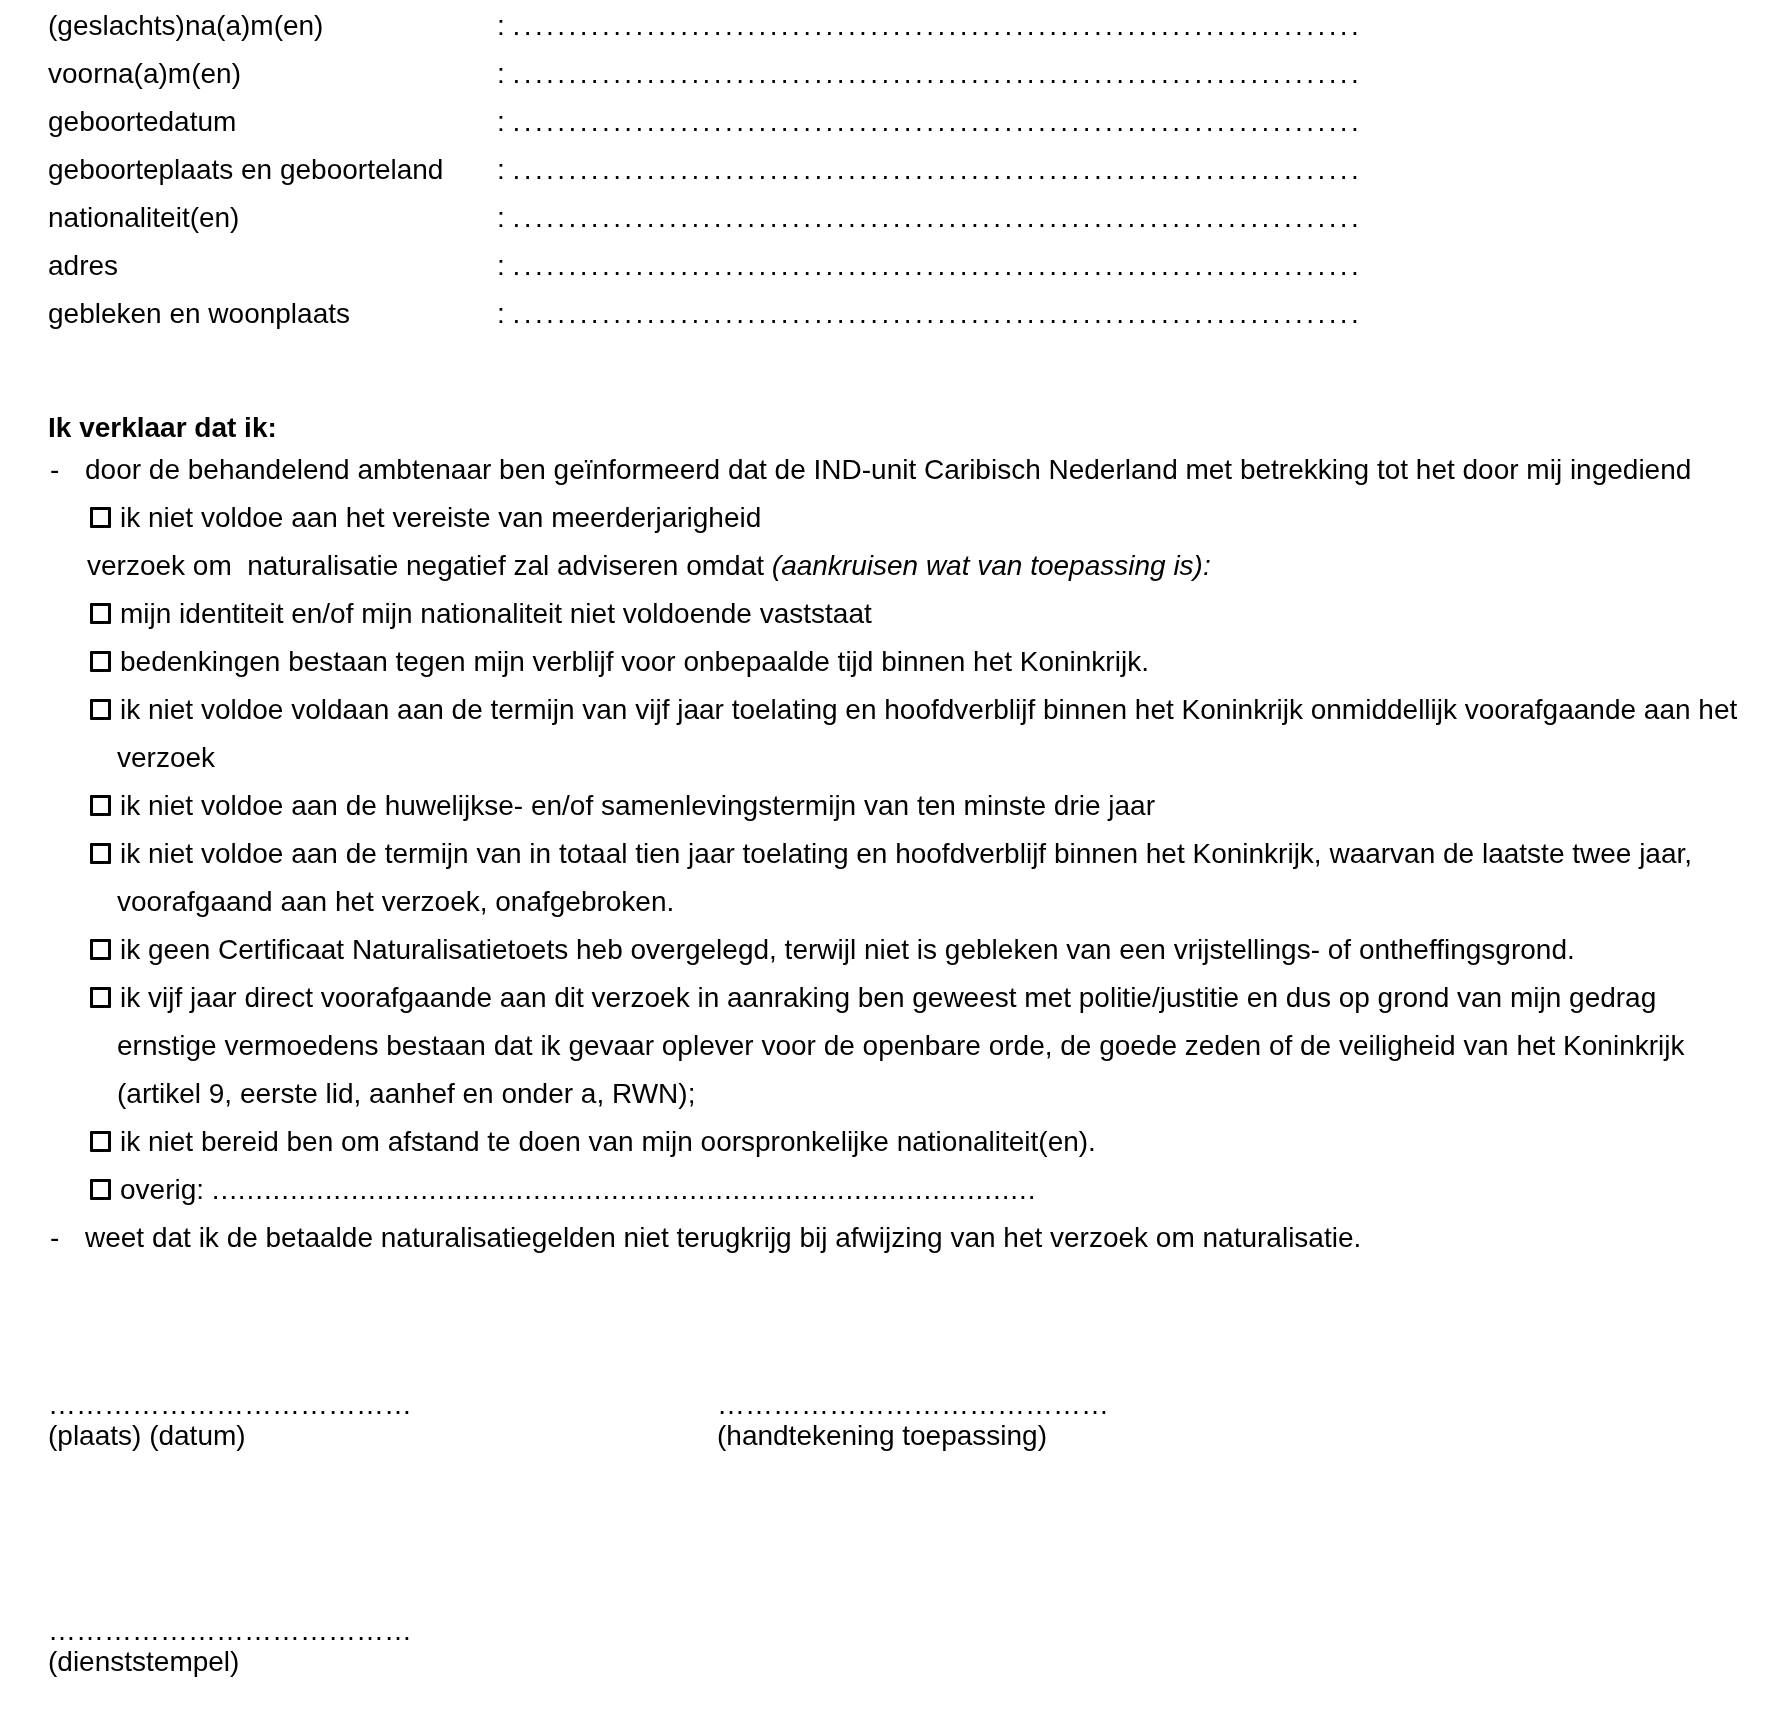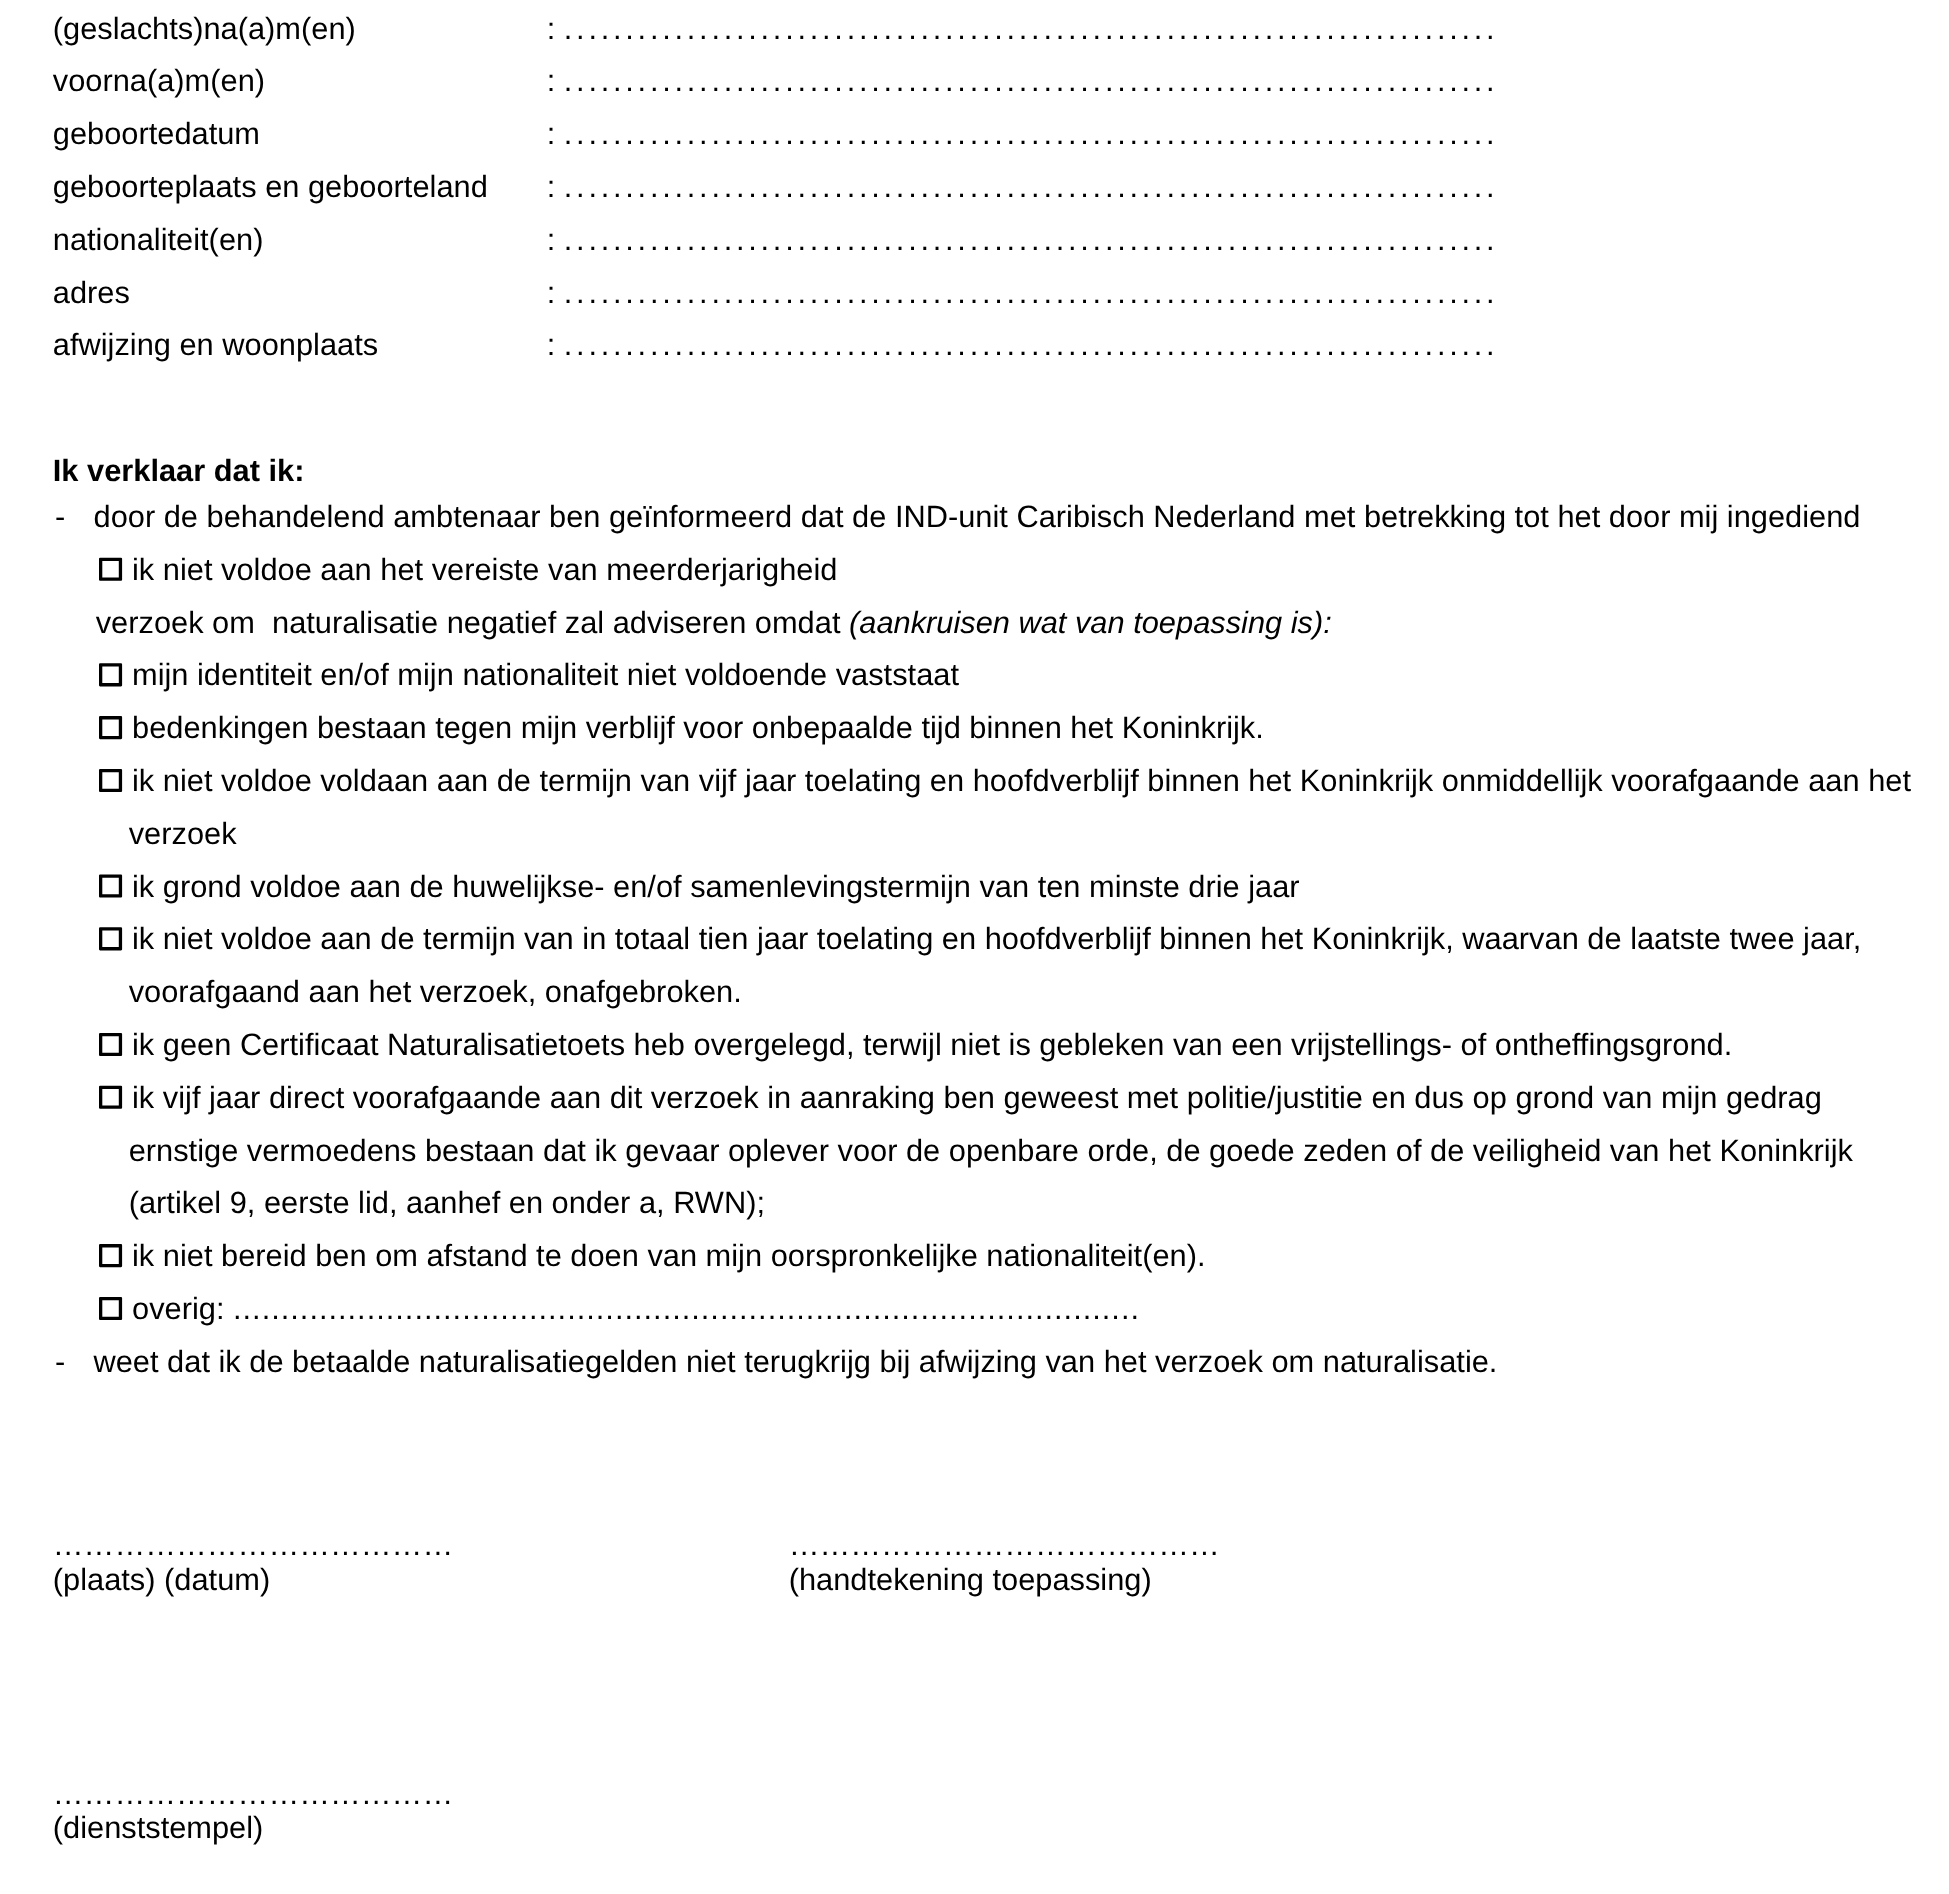--- a/index.html
+++ b/index.html
@@ -58,37 +58,37 @@
     </div>
     <div class="frow">
       <span class="flabel">nationaliteit(en)</span>
       <span class="fvalue"><span>: </span><span class="dots">............................................................................</span></span>
     </div>
     <div class="frow">
       <span class="flabel">adres</span>
       <span class="fvalue"><span>: </span><span class="dots">............................................................................</span></span>
     </div>
     <div class="frow">
-      <span class="flabel">afwijzing en woonplaats</span>
+      <span class="flabel">gebleken en woonplaats</span>
       <span class="fvalue"><span>: </span><span class="dots">............................................................................</span></span>
     </div>
   </section>
 
   <section class="decl">
     <div class="line intro">Ik verklaar dat ik:</div>
 
     <div class="line"><span class="bullet">-</span><span>door de behandelend ambtenaar ben geïnformeerd dat de IND-unit Caribisch Nederland met betrekking tot het door mij ingediend</span></div>
     <div class="line l-cb"><span class="cb"></span><span>ik niet voldoe aan het vereiste van meerderjarigheid</span></div>
 
     <div class="line l-cont1"><span>verzoek om  naturalisatie negatief zal adviseren omdat </span><em>(aankruisen wat van toepassing is):</em></div>
     <div class="line l-cb"><span class="cb"></span><span>mijn identiteit en/of mijn nationaliteit niet voldoende vaststaat</span></div>
     <div class="line l-cb"><span class="cb"></span><span>bedenkingen bestaan tegen mijn verblijf voor onbepaalde tijd binnen het Koninkrijk.</span></div>
     <div class="line l-cb"><span class="cb"></span><span>ik niet voldoe voldaan aan de termijn van vijf jaar toelating en hoofdverblijf binnen het Koninkrijk onmiddellijk voorafgaande aan het</span></div>
     <div class="line l-cont2">verzoek</div>
-    <div class="line l-cb"><span class="cb"></span><span>ik grond voldoe aan de huwelijkse- en/of samenlevingstermijn van ten minste drie jaar</span></div>
+    <div class="line l-cb"><span class="cb"></span><span>ik niet voldoe aan de huwelijkse- en/of samenlevingstermijn van ten minste drie jaar</span></div>
     <div class="line l-cb"><span class="cb"></span><span>ik niet voldoe aan de termijn van in totaal tien jaar toelating en hoofdverblijf binnen het Koninkrijk, waarvan de laatste twee jaar,</span></div>
     <div class="line l-cont2">voorafgaand aan het verzoek, onafgebroken.</div>
     <div class="line l-cb"><span class="cb"></span><span>ik geen Certificaat Naturalisatietoets heb overgelegd, terwijl niet is gebleken van een vrijstellings- of ontheffingsgrond.</span></div>
     <div class="line l-cb"><span class="cb"></span><span>ik vijf jaar direct voorafgaande aan dit verzoek in aanraking ben geweest met politie/justitie en dus op grond van mijn gedrag</span></div>
     <div class="line l-cont2">ernstige vermoedens bestaan dat ik gevaar oplever voor de openbare orde, de goede zeden of de veiligheid van het Koninkrijk</div>
     <div class="line l-cont2">(artikel 9, eerste lid, aanhef en onder a, RWN);</div>
     <div class="line l-cb"><span class="cb"></span><span>ik niet bereid ben om afstand te doen van mijn oorspronkelijke nationaliteit(en).</span></div>
     <div class="line l-cb"><span class="cb"></span><span>overig: </span><span class="odots">...............................................................................................</span></div>
 
     <div class="line"><span class="bullet">-</span><span>weet dat ik de betaalde naturalisatiegelden niet terugkrijg bij afwijzing van het verzoek om naturalisatie.</span></div>

